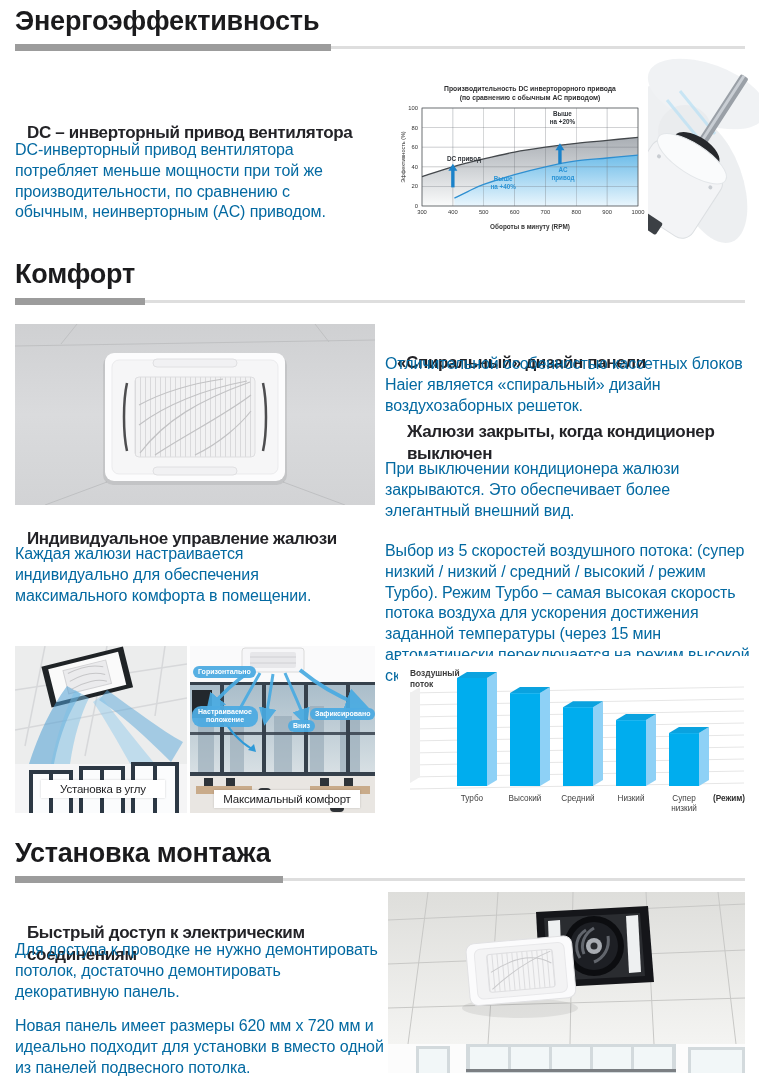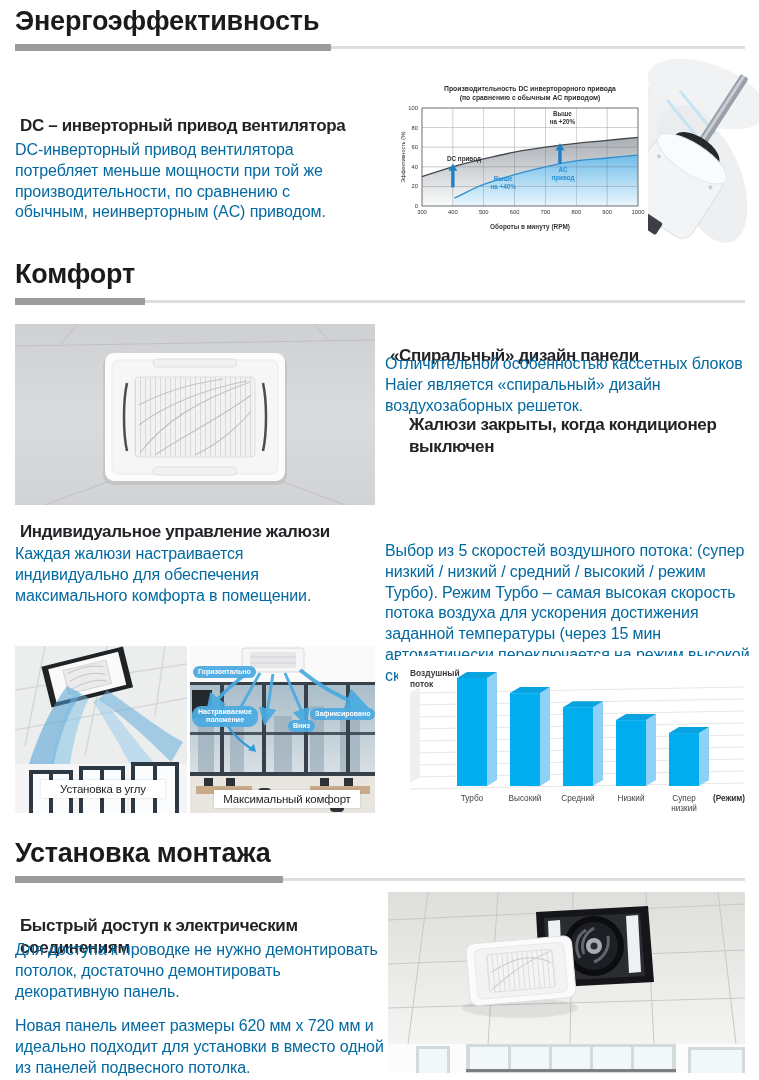--- a/index.html
+++ b/index.html
@@ -1,20 +1,20 @@
 <!DOCTYPE html>
 <html><head>
 <meta charset="utf-8">
 <style>
   html,body{margin:0;padding:0;background:#fff}
   body{width:759px;height:1080px;font-family:"Liberation Sans",sans-serif;position:relative;overflow:hidden}
   #page{position:absolute;inset:0;background:#fff}
   .abs{position:absolute}
   .h1{font-size:27px;font-weight:700;color:#1b1b1d;letter-spacing:-.2px;white-space:nowrap}
-  .h2{font-size:17px;font-weight:700;letter-spacing:-.35px;color:#232327;line-height:1.27;margin:5px}
+  .h2{font-size:17px;font-weight:700;letter-spacing:-.35px;color:#232327;line-height:1.27;margin:12px}
   .body-text{font-size:16px;color:#0369a1;line-height:1.3;letter-spacing:-.1px;margin:0}
   .rule{height:7px}
   .rule .lite{position:absolute;left:0;right:0;top:2px;height:3px;background:#dedede}
   .rule .dark{position:absolute;left:0;top:0;height:7px;background:#9c9c9c}
   .scene{overflow:hidden}
   .scene svg{display:block}
   .capbox{position:absolute;background:#fff;color:#1d1d1f;font-weight:400;font-size:11.5px;letter-spacing:-.2px;text-align:center;padding:3px 4px;box-shadow:0 0 2px rgba(0,0,0,.18)}
   .pill{position:absolute;background:rgba(77,171,226,.95);color:#fff;font-size:7px;font-weight:700;padding:2px 5px;border-radius:9px;line-height:1.2;text-align:center}
   .chartbox{background:transparent}
 </style>
@@ -159,21 +159,22 @@
         <path d="M124,101 C150,81 190,65 232,57"></path>
         <path d="M140,131 C170,111 210,91 236,71"></path>
         <path d="M180,131 C205,119 225,101 236,87"></path>
         <path d="M124,81 C150,67 180,59 208,55"></path>
       </g>
     </svg>
   </div>
 
   <div class="abs h2" style="left:385px;top:340px;width:366px">«Спиральный» дизайн панели</div>
   <p class="abs body-text" style="left:385px;top:354px;width:366px">Отличительной особенностью кассетных блоков Haier является «спиральный» дизайн воздухозаборных решеток.</p>
-  <div class="abs h2" style="left:404px;top:409px;width:310px">Жалюзи закрыты, когда кондиционер выключен</div>
+  <div class="abs h2" style="left:395px;top:409px;width:310px">Жалюзи закрыты, когда кондиционер выключен</div>
+  <p class="abs body-text" style="left:385px;top:459px;width:330px">При выключении кондиционера жалюзи закрываются. Это обеспечивает более элегантный внешний вид.</p>
 
   <div class="abs h2" style="left:15px;top:516px;width:372px">Индивидуальное управление жалюзи</div>
   <p class="abs body-text" style="left:15px;top:544px;width:330px">Каждая жалюзи настраивается индивидуально для обеспечения максимального комфорта в помещении.</p>
 
   <p class="abs body-text" style="left:385px;top:541px;width:374px">Выбор из 5 скоростей воздушного потока: (супер низкий / низкий / средний / высокий / режим Турбо). Режим Турбо – самая высокая скорость потока воздуха для ускорения достижения заданной температуры (через 15 мин автоматически переключается на режим высокой скорости для больше акустического комфорта).</p>
 
   <div class="abs scene" style="left:15px;top:646px;width:172px;height:167px">
     <svg width="172" height="167" viewBox="0 0 172 167">
       <rect width="172" height="167" fill="#eceded"></rect>
       <g stroke="#d7d8da" stroke-width="1.5">

